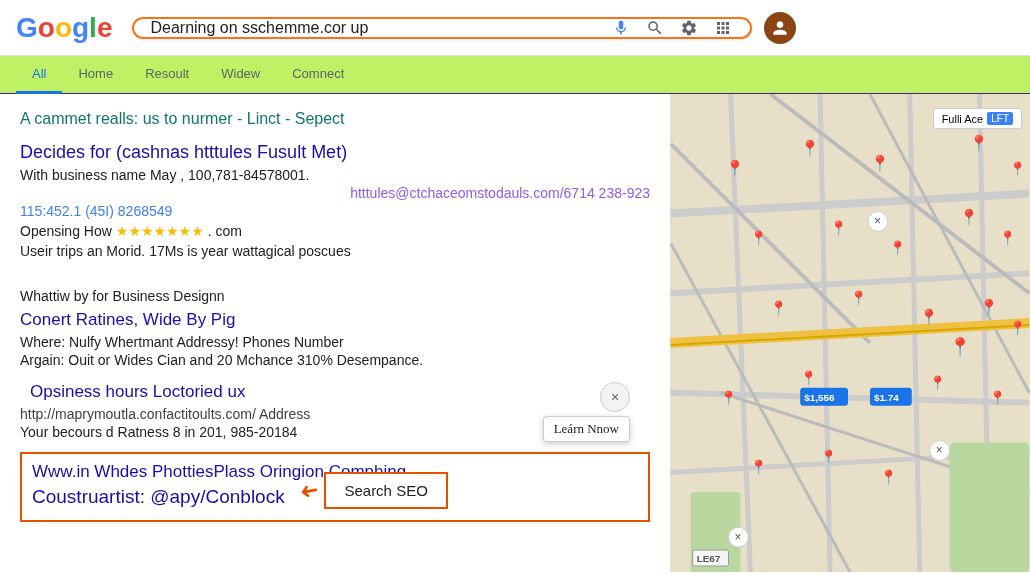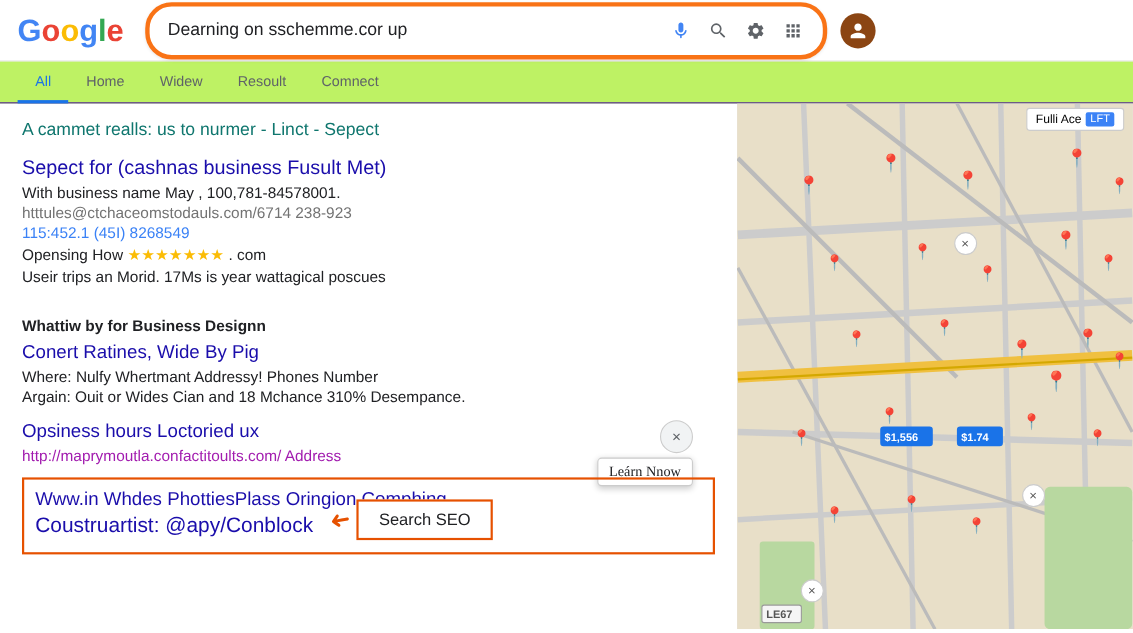--- a/index.html
+++ b/index.html
@@ -20,25 +20,25 @@
     .logo-o2 { color: #FBBC05; font-size: 28px; font-weight: bold; }
     .logo-g2 { color: #4285F4; font-size: 28px; font-weight: bold; }
     .logo-l { color: #34A853; font-size: 28px; font-weight: bold; }
     .logo-e { color: #EA4335; font-size: 28px; font-weight: bold; }
 
     .search-bar {
       flex: 1;
       max-width: 620px;
       display: flex;
       align-items: center;
-      border: 4px solid #f97316;
+      border: 2px solid #f97316;
       border-radius: 24px;
       padding: 6px 16px;
       box-shadow: 0 1px 3px rgba(0,0,0,0.1);
-      height: 52px;
+      height: 22px;
     }
     .search-input {
       flex: 1;
       border: none;
       outline: none;
       font-size: 16px;
       color: #202124;
     }
     .search-icons {
       display: flex;
@@ -114,29 +114,29 @@
     
     .result-title {
       font-size: 18px;
       color: #1a0dab;
       cursor: pointer;
       text-decoration: none;
       display: block;
       margin-bottom: 4px;
     }
     .result-desc { font-size: 14px; color: #202124; margin-bottom: 2px; }
-    .result-link { font-size: 14px; color: #a21caf; margin-bottom: 2px; }
+    .result-link { font-size: 14px; color: #404040; margin-bottom: 2px; }
     .result-phone { font-size: 14px; color: #3b82f6; margin-bottom: 4px; }
     .stars { color: #FBBC05; font-size: 14px; }
     .rating-line { display: flex; align-items: center; gap: 4px; font-size: 14px; color: #202124; margin-bottom: 4px; }
     .result-extra { font-size: 14px; color: #202124; margin-bottom: 12px; }
 
     
     .result-block { margin-bottom: 16px; border-bottom: 1px solid transparent; }
-    .section-title { font-size: 14px; font-weight: bold; color: #202124; margin-bottom: 6px; margin-top: 4px; }
+    .section-title { font-size: 14px; font-weight: normal; color: #202124; margin-bottom: 6px; margin-top: 4px; }
 
     
     .result2-block { margin-bottom: 12px; }
 
     
     .result3-block { margin-bottom: 8px; position: relative; }
 
     
     .popup-container {
       position: absolute;
@@ -189,21 +189,21 @@
 
     
     .map-svg {
       width: 100%;
       height: 100%;
     }
 
     
     .map-badge {
       position: absolute;
-      top: 4px;
+      top: 14px;
       right: 8px;
       background: #fff;
       border: 1px solid #ccc;
       border-radius: 3px;
       padding: 3px 8px;
       font-size: 11px;
       display: flex;
       align-items: center;
       gap: 4px;
     }
@@ -249,54 +249,55 @@
   <div class="avatar">
     <svg width="20" height="20" viewBox="0 0 24 24" fill="white">
       <path d="M12 12c2.21 0 4-1.79 4-4s-1.79-4-4-4-4 1.79-4 4 1.79 4 4 4zm0 2c-2.67 0-8 1.34-8 4v2h16v-2c0-2.66-5.33-4-8-4z"></path>
     </svg>
   </div>
 </div>
 
 <div class="nav-tabs">
   <div class="nav-tab active">All</div>
   <div class="nav-tab">Home</div>
+  <div class="nav-tab">Resoult</div>
   <div class="nav-tab">Widew</div>
-  <div class="nav-tab">Resoult</div>
   <div class="nav-tab">Comnect</div>
 </div>
 
 <div class="main">
 
   <div class="left-panel">
 
     <div class="meta-info">A cammet realls: us to nurmer - Linct - Sepect</div>
 
     <div class="result-block">
-      <a class="result-title" href="#">Sepect for (cashnas business Fusult Met)</a>
+      <a class="result-title" href="#">Decides for (cashnas htttules Fusult Met)</a>
       <div class="result-desc">With business name May , 100,781-84578001.</div>
-      <div class="result-link" style="color:#737373;cursor:pointer;">htttules@ctchaceomstodauls.com/6714 238-923</div>
+      <div class="result-link" style="color:#8b5cf6;cursor:pointer;text-align:right;">htttules@ctchaceomstodauls.com/6714 238-923</div>
       <div class="result-phone">115:452.1 (45I) 8268549</div>
       <div class="rating-line">
         <span>Opensing How</span>
         <span class="stars">★★★★★★★</span>
         <span>. com</span>
       </div>
       <div class="result-extra">Useir trips an Morid. 17Ms is year wattagical poscues</div>
     </div>
 
     <div class="result2-block">
       <div class="section-title">Whattiw by for Business Designn</div>
       <a class="result-title" href="#" style="font-size:17px;">Conert Ratines, Wide By Pig</a>
       <div class="result-desc">Where: Nulfy Whertmant Addressy! Phones Number</div>
-      <div class="result-desc">Argain: Ouit or Wides Cian and 18 Mchance 310% Desempance.</div>
+      <div class="result-desc">Argain: Ouit or Wides Cian and 20 Mchance 310% Desempance.</div>
     </div>
 
     <div class="result3-block" style="margin-top:14px;">
-      <a class="result-title" href="#" style="font-size:17px;">Opsiness hours Loctoried ux</a>
+      <a class="result-title" href="#" style="font-size:17px;margin-left:10px;">Opsiness hours Loctoried ux</a>
       <div class="result-link" style="cursor:pointer;">http://maprymoutla.confactitoults.com/ Address</div>
+      <div class="result-desc">Your becours d Ratness 8 in 201, 985-20184</div>
 
       <div class="popup-container">
         <div class="popup-close-btn">×</div>
         <div class="popup-tooltip">Leárn Nnow</div>
       </div>
     </div>
 
     <div style="position:relative; margin-top:12px;">
       <div class="result4-block">
         <a class="result-title" href="#" style="font-size:17px;">Www.in Whdes PhottiesPlass Oringion Comphing</a>

